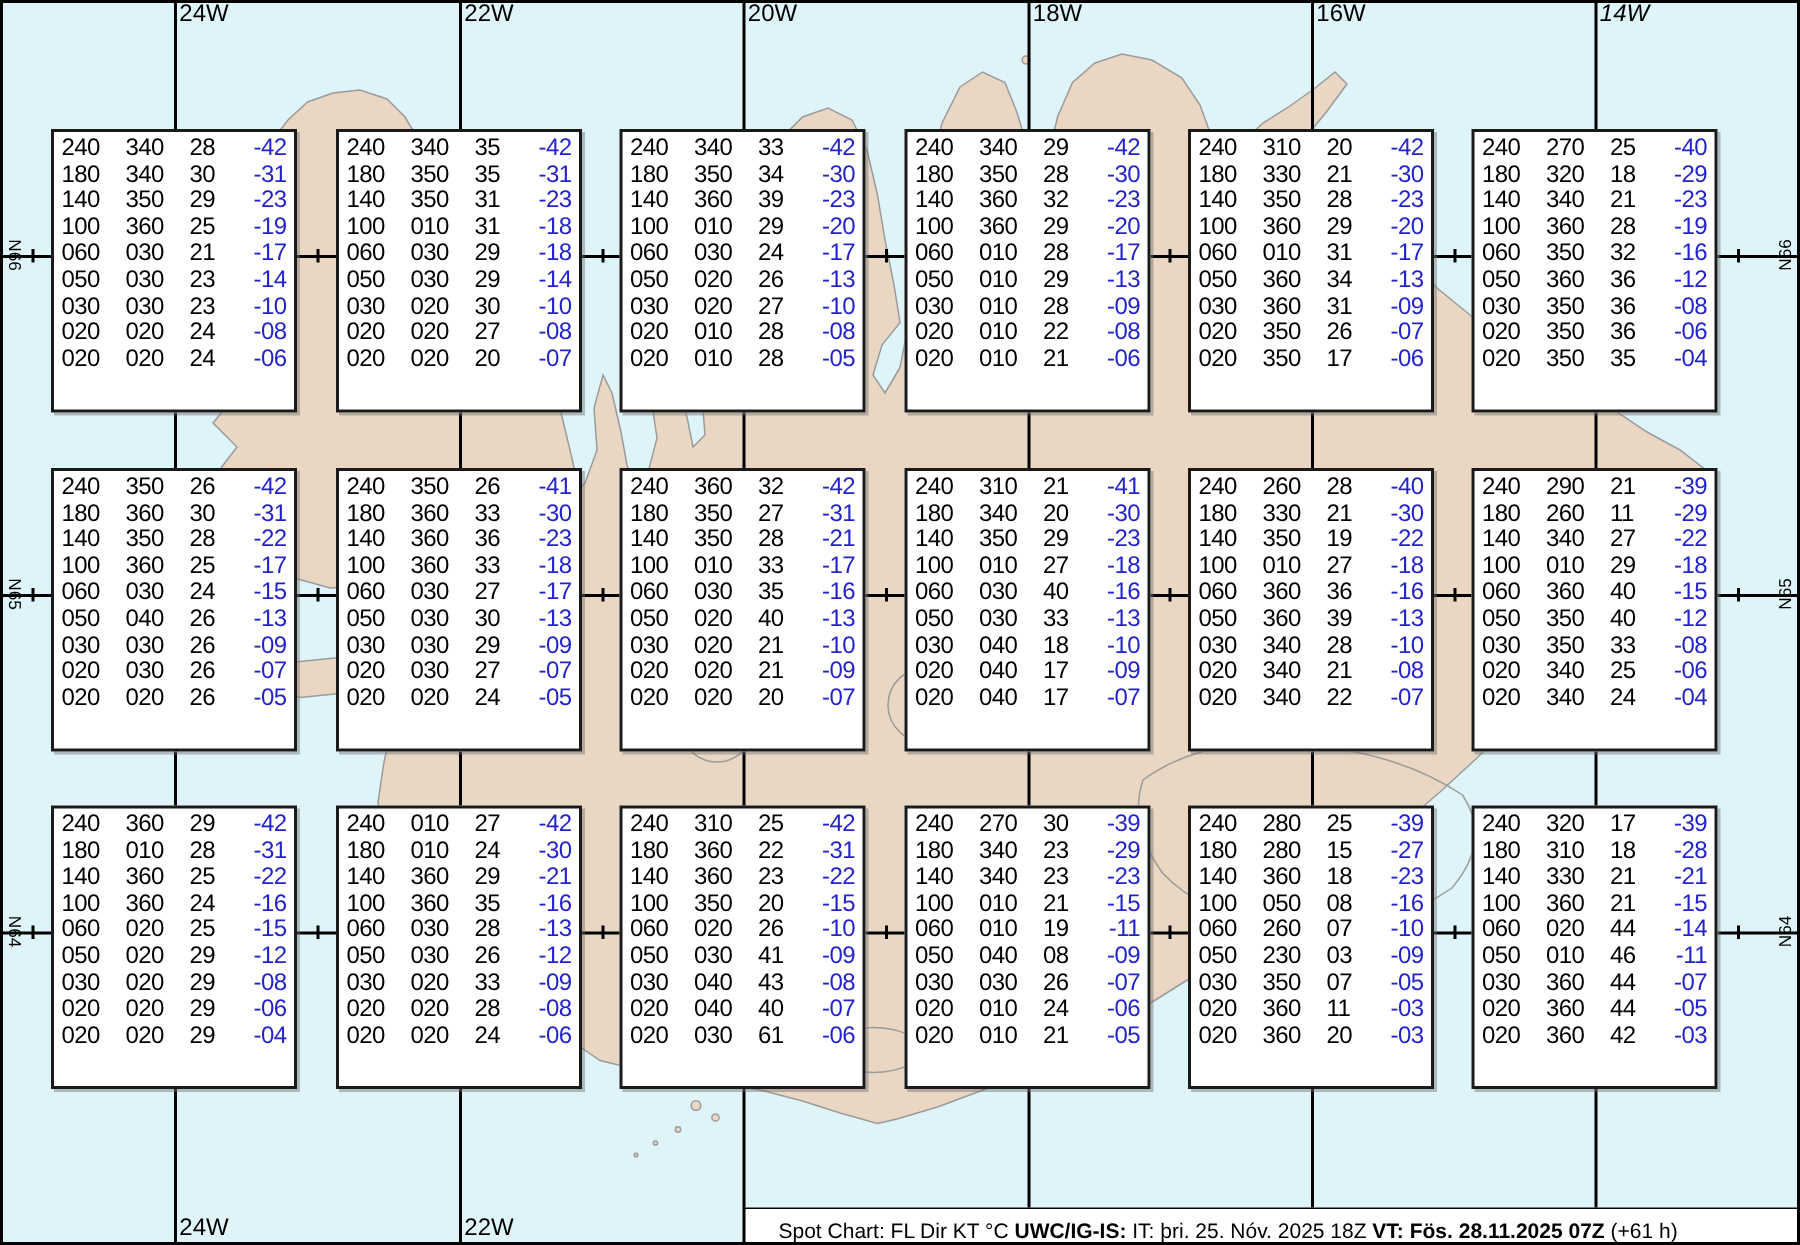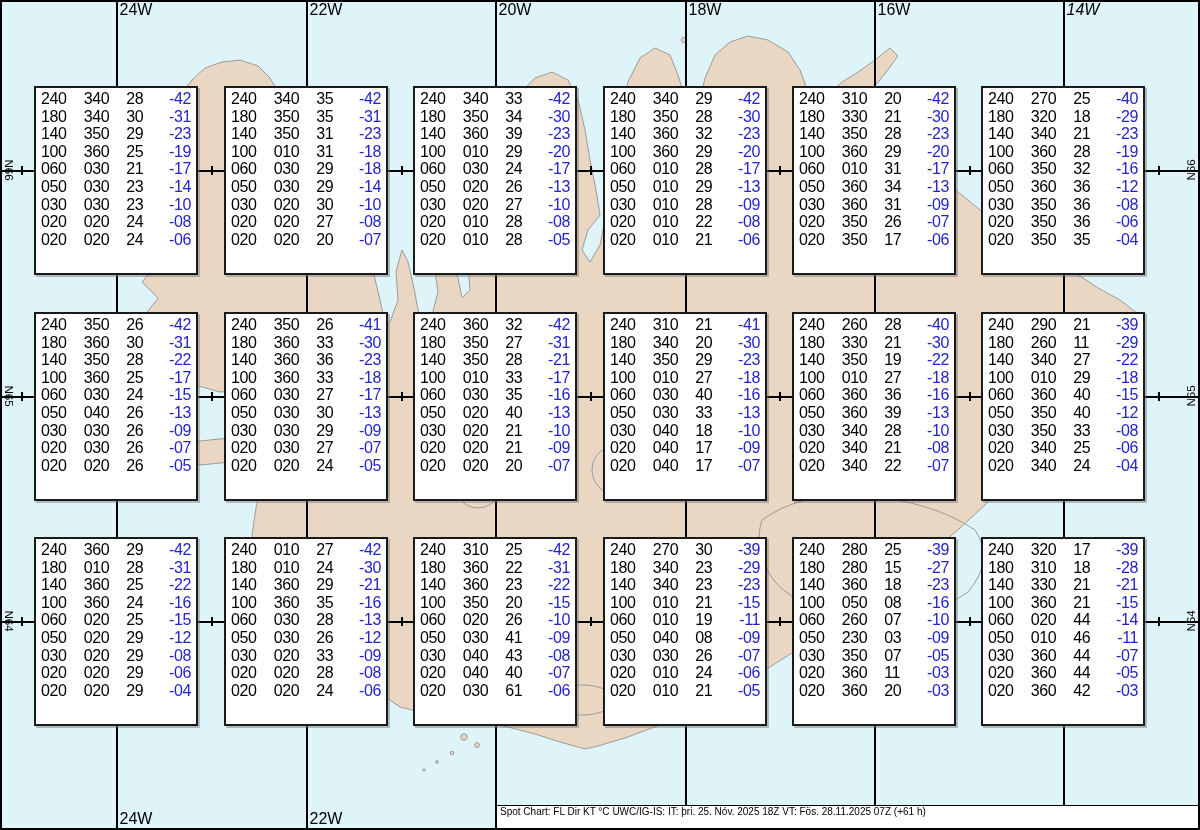--- a/index.html
+++ b/index.html
@@ -29,24 +29,24 @@
             padding:2px 5px 0 5px;}
   .spot-row{display:flex;justify-content:space-between;align-items:baseline;
             font-size:16px;line-height:17.6px;letter-spacing:-0.4px;color:var(--value-text);}
   .spot-row .c1{width:30px;text-align:left;}
   .spot-row .c2{width:30px;text-align:left;}
   .spot-row .c3{width:22px;text-align:left;}
   .spot-row .c4{width:30px;text-align:right;color:var(--temperature-text);}
   .statusbar{position:absolute;left:496px;right:2px;bottom:2px;height:23px;
              background:var(--bar-background);border-top:1.5px solid var(--grid-line);
              border-left:1.5px solid var(--grid-line);box-sizing:border-box;
-             display:flex;align-items:flex-start;padding-left:3px;white-space:nowrap;
-             font-size:10px;color:#000;z-index:6;overflow:hidden;}
+             display:flex;align-items:flex-end;padding-left:22px;white-space:nowrap;
+             font-size:14px;color:#000;z-index:6;overflow:hidden;}
   .statusbar .seg{white-space:pre;}
-  .statusbar .seg.bold{font-weight:normal;}
+  .statusbar .seg.bold{font-weight:bold;}
   .border-frame{position:absolute;left:0;top:0;right:0;bottom:0;border:2px solid var(--frame);
                 z-index:10;pointer-events:none;}
 </style>
 </head>
 <body>
 
 <div class="frame">
 
   <svg class="map-svg" width="1200" height="830" viewBox="0 0 1200 830">
     <path class="land" d="

